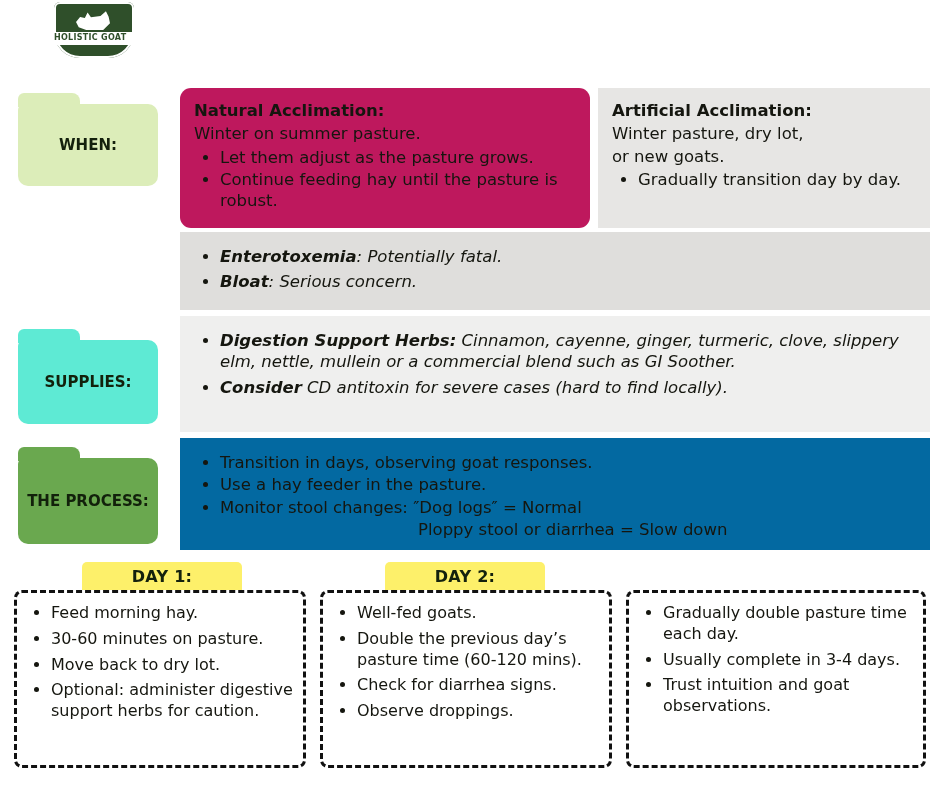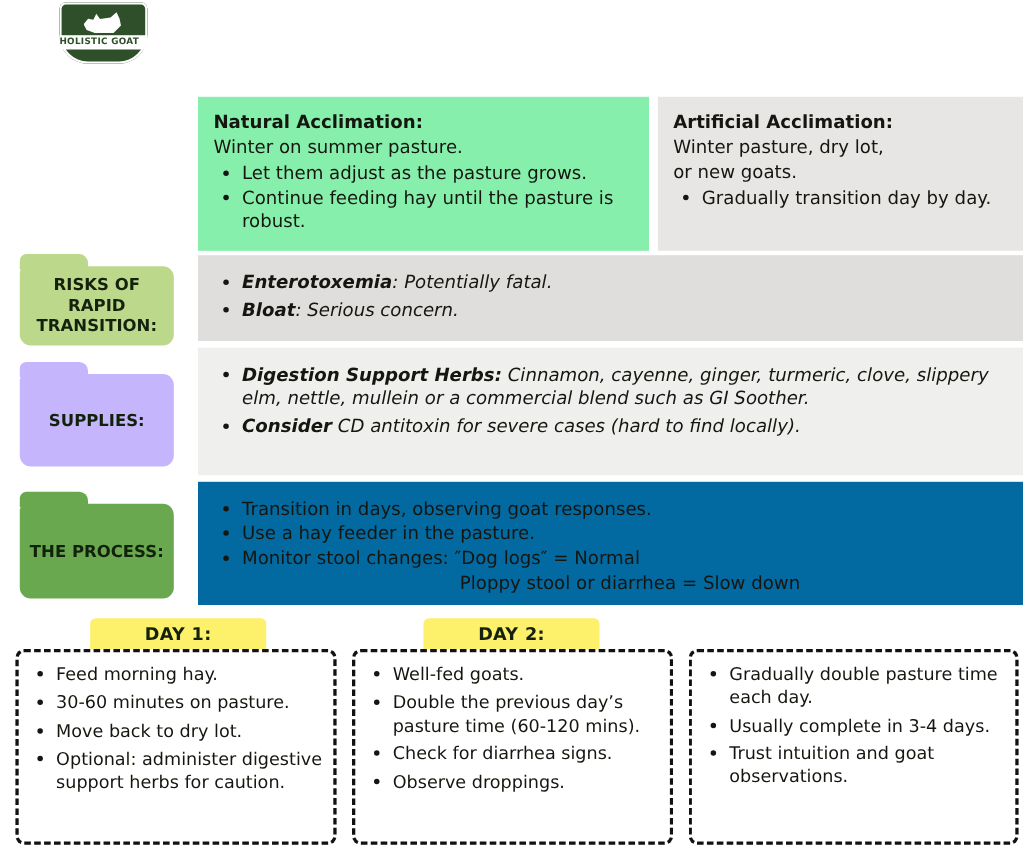--- a/index.html
+++ b/index.html
@@ -129,32 +129,32 @@
     position: absolute;
     left: 0;
     top: -11px;
     width: 62px;
     height: 14px;
     background: inherit;
     border-radius: 6px 8px 0 0;
   }
   .folder.f1 { top: 104px; height: 82px; background: #dcedb9; }
   .folder.f2 { top: 242px; height: 72px; background: #bcd98b; }
-  .folder.f3 { top: 340px; height: 84px; background: #c4b5fd; }
+  .folder.f3 { top: 340px; height: 84px; background: #5eead4; }
   .folder.f4 { top: 458px; height: 86px; background: #6aa84f; }
   .folder.f4, .folder.f3 { color: #12210b; }
 
   
   .panel {
     position: absolute;
     background: #e2e0de;
     box-sizing: border-box;
   }
 
-  .p-when-left  { left: 180px; top: 88px;  width: 410px; height: 140px; background:#86efac; }
+  .p-when-left  { left: 180px; top: 88px;  width: 410px; height: 140px; background:#be185d;border-radius:11px; }
   .p-when-right { left: 598px; top: 88px;  width: 332px; height: 140px; background:#e7e6e4; }
   .p-risks      { left: 180px; top: 232px; width: 750px; height: 78px;  background:#dfdedc; }
   .p-supplies   { left: 180px; top: 316px; width: 750px; height: 116px; background:#efefee; }
   .p-process    { left: 180px; top: 438px; width: 750px; height: 112px; background:#0369a1; }
 
   .panel-inner {
     padding: 12px 14px 10px 14px;
     font-size: 16.5px;
     color: #15160f;
     line-height: 1.32;
@@ -230,22 +230,22 @@
 
 <div class="page">
 
   <div class="logo">
     <div class="logo-shield"></div>
     <div class="logo-goat"></div>
     <div class="logo-band"></div>
     <div class="logo-text">HOLISTIC GOAT</div>
   </div>
 
-  <div class="folder f2">
-    <span>RISKS OF RAPID TRANSITION:</span>
+  <div class="folder f1">
+    <span>WHEN:</span>
   </div>
   <div class="folder f3">
     <span>SUPPLIES:</span>
   </div>
   <div class="folder f4">
     <span>THE PROCESS:</span>
   </div>
 
   <div class="panel p-when-left">
     <div class="panel-inner">

